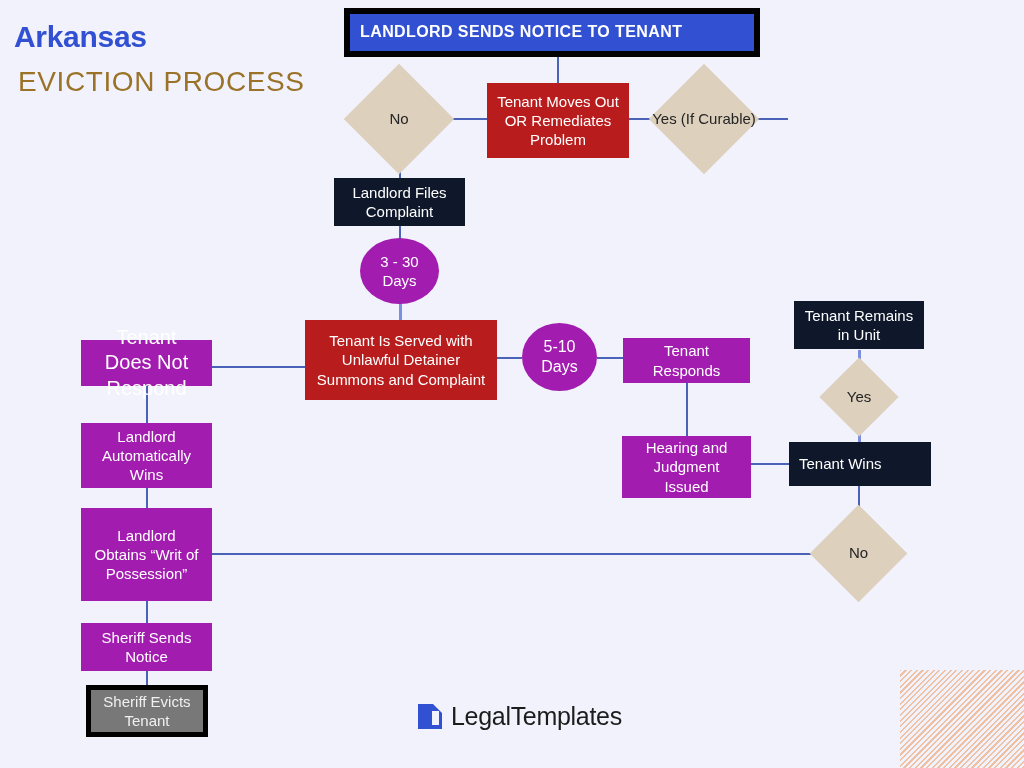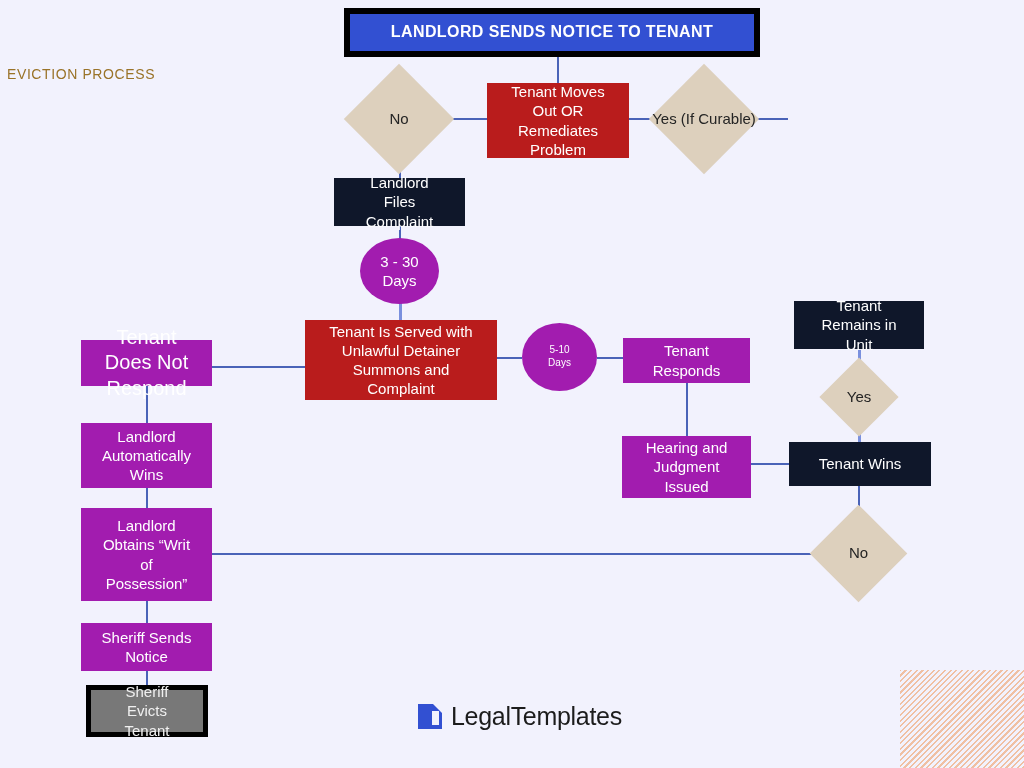--- a/index.html
+++ b/index.html
@@ -12,30 +12,30 @@
     position:relative;
   }
   #stage{position:absolute;left:0;top:0;width:1024px;height:768px;}
 
   
   .hdr-state{
     position:absolute;left:14px;top:20px;
     font-size:30px;font-weight:bold;color:#3250d2;letter-spacing:-0.3px;
   }
   .hdr-sub{
-    position:absolute;left:7px;top:66px;
-    font-size:14px;color:#9a7328;letter-spacing:0.6px;
+    position:absolute;left:18px;top:66px;
+    font-size:28px;color:#9a7328;letter-spacing:0.6px;
   }
 
   
   .node{
     position:absolute;box-sizing:border-box;
-    display:flex;align-items:center;justify-content:center;
+    display:flex;align-items:center;justify-content:flex-start;
     text-align:center;color:#ffffff;line-height:1.27;
-    padding:4px 20px;
+    padding:4px 10px;
   }
   .n-blue{background:#a21caf;}
   .n-lblue{background:#b91c1c;}
   .n-brown{background:#0f172a;}
   .n-gray{background:#787878;border:5px solid #000;color:#f0f0f0;}
   .n-title{
     background:#3250d2;border:6px solid #000;
     font-weight:bold;letter-spacing:0.4px;font-size:16px;
   }
   .circle{border-radius:50%;}
@@ -79,20 +79,21 @@
         #f0b894 0 1.6px, rgba(0,0,0,0) 1.6px 4px);
     -webkit-mask-image:repeating-linear-gradient(-45deg,#000 0 1.6px, transparent 1.6px 4px);
     opacity:.85;pointer-events:none;
   }
 </style>
 </head>
 <body>
 
 <div id="stage">
 
+  <div class="hdr-state">Arkansas</div>
   <div class="hdr-sub">EVICTION PROCESS</div>
 
   <div class="ln v" style="left:557px;top:57px;height:27px;"></div>
 
   <div class="ln h" style="left:437px;top:118px;width:52px;"></div>
 
   <div class="ln h" style="left:628px;top:118px;width:36px;"></div>
 
   <div class="ln h" style="left:745px;top:118px;width:43px;"></div>
 
@@ -156,21 +157,21 @@
   </div>
 
   <div class="node n-blue" style="left:81px;top:340px;width:131px;height:46px;font-size:20px;">
     <span>Tenant Does Not Respond</span>
   </div>
 
   <div class="node n-lblue" style="left:305px;top:320px;width:192px;height:80px;font-size:15px;">
     <span>Tenant Is Served with Unlawful Detainer Summons and Complaint</span>
   </div>
 
-  <div class="node n-blue circle" style="left:522px;top:323px;width:75px;height:68px;font-size:10px;">
+  <div class="node n-blue circle" style="left:522px;top:323px;width:75px;height:68px;font-size:16px;">
     <span>5-10 Days</span>
   </div>
 
   <div class="node n-blue" style="left:623px;top:338px;width:127px;height:45px;font-size:15px;">
     <span>Tenant Responds</span>
   </div>
 
   <div class="node n-brown" style="left:794px;top:301px;width:130px;height:48px;font-size:15px;">
     <span>Tenant Remains in Unit</span>
   </div>

